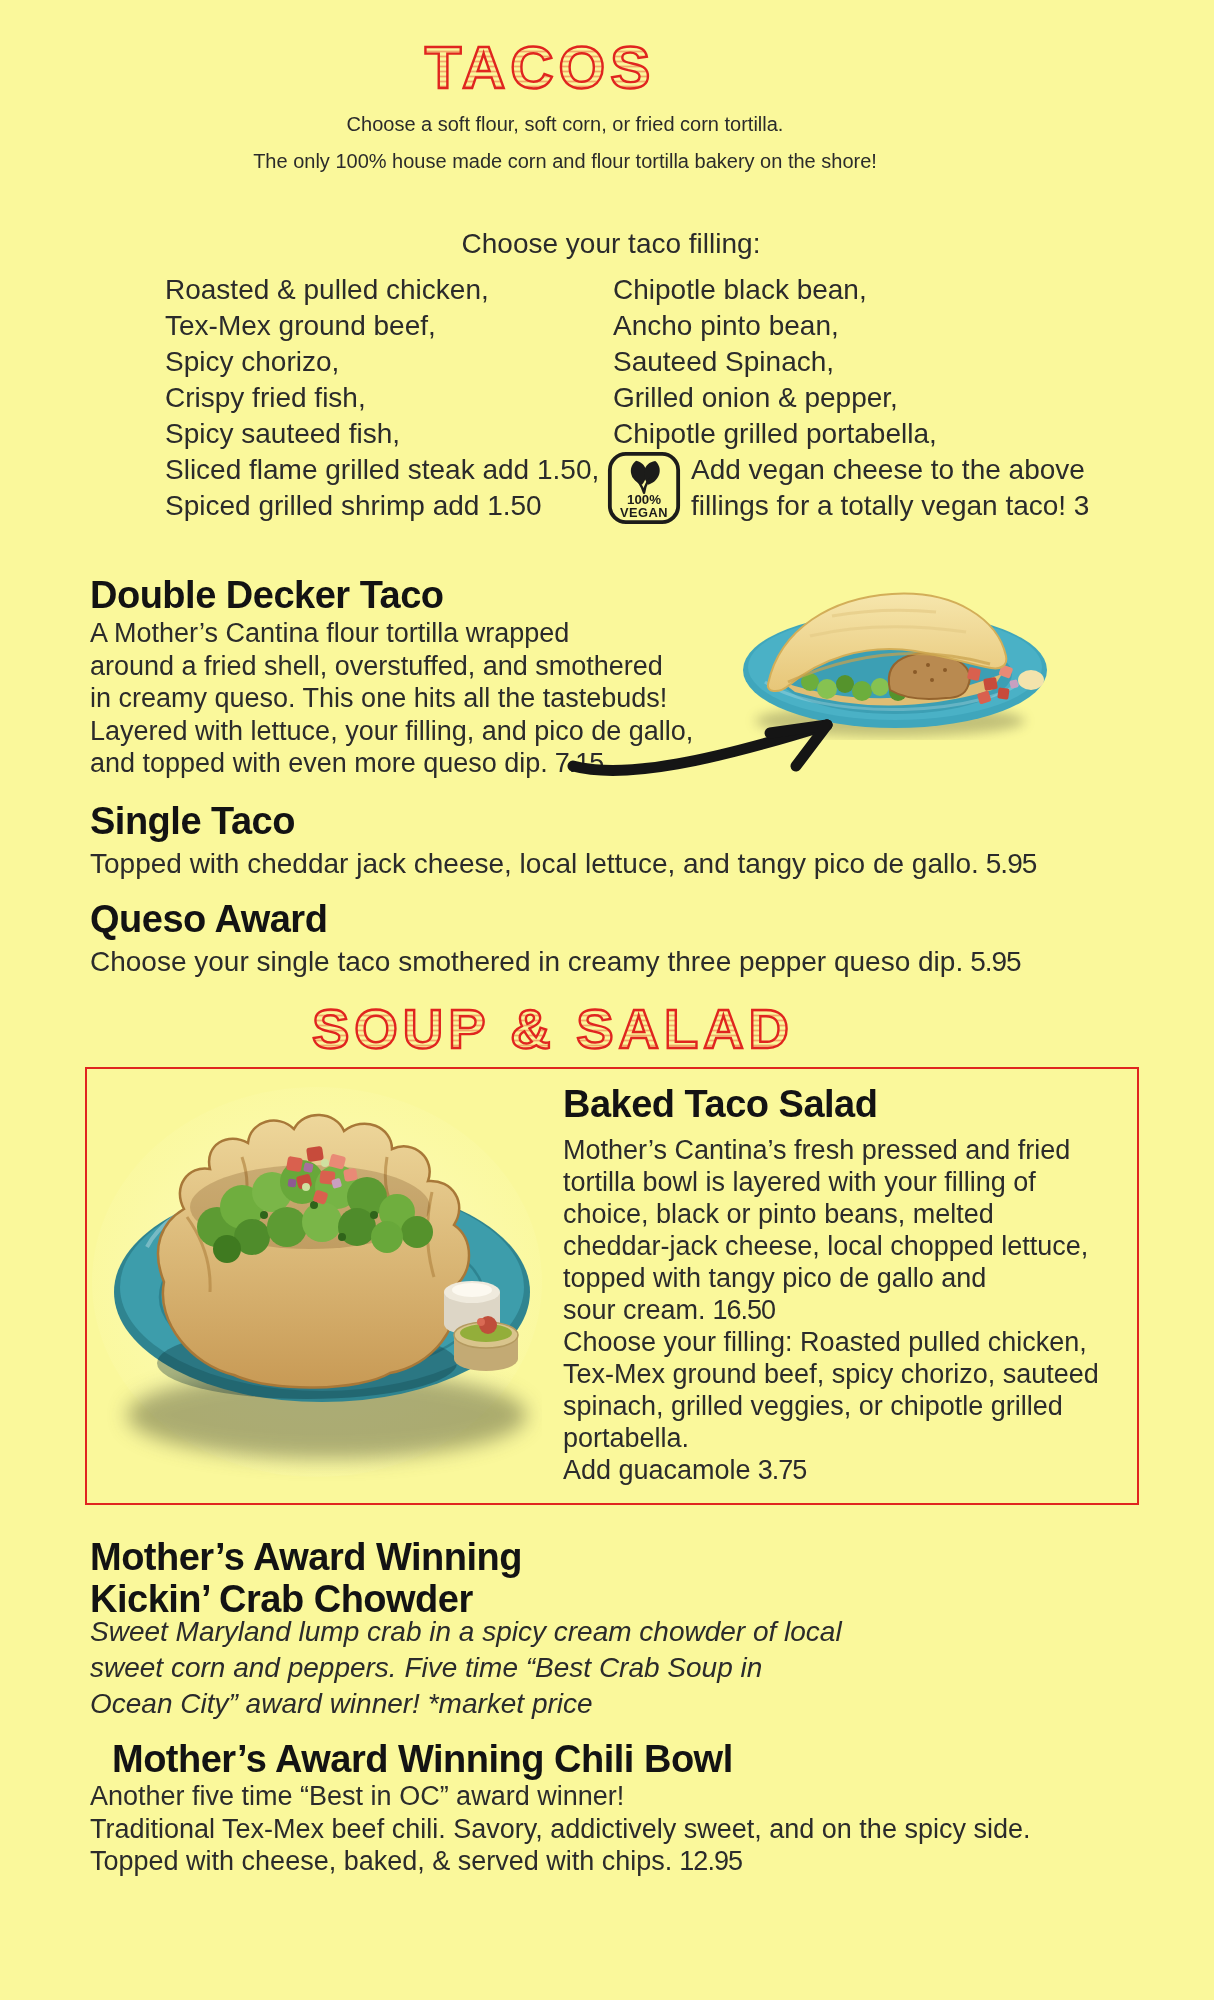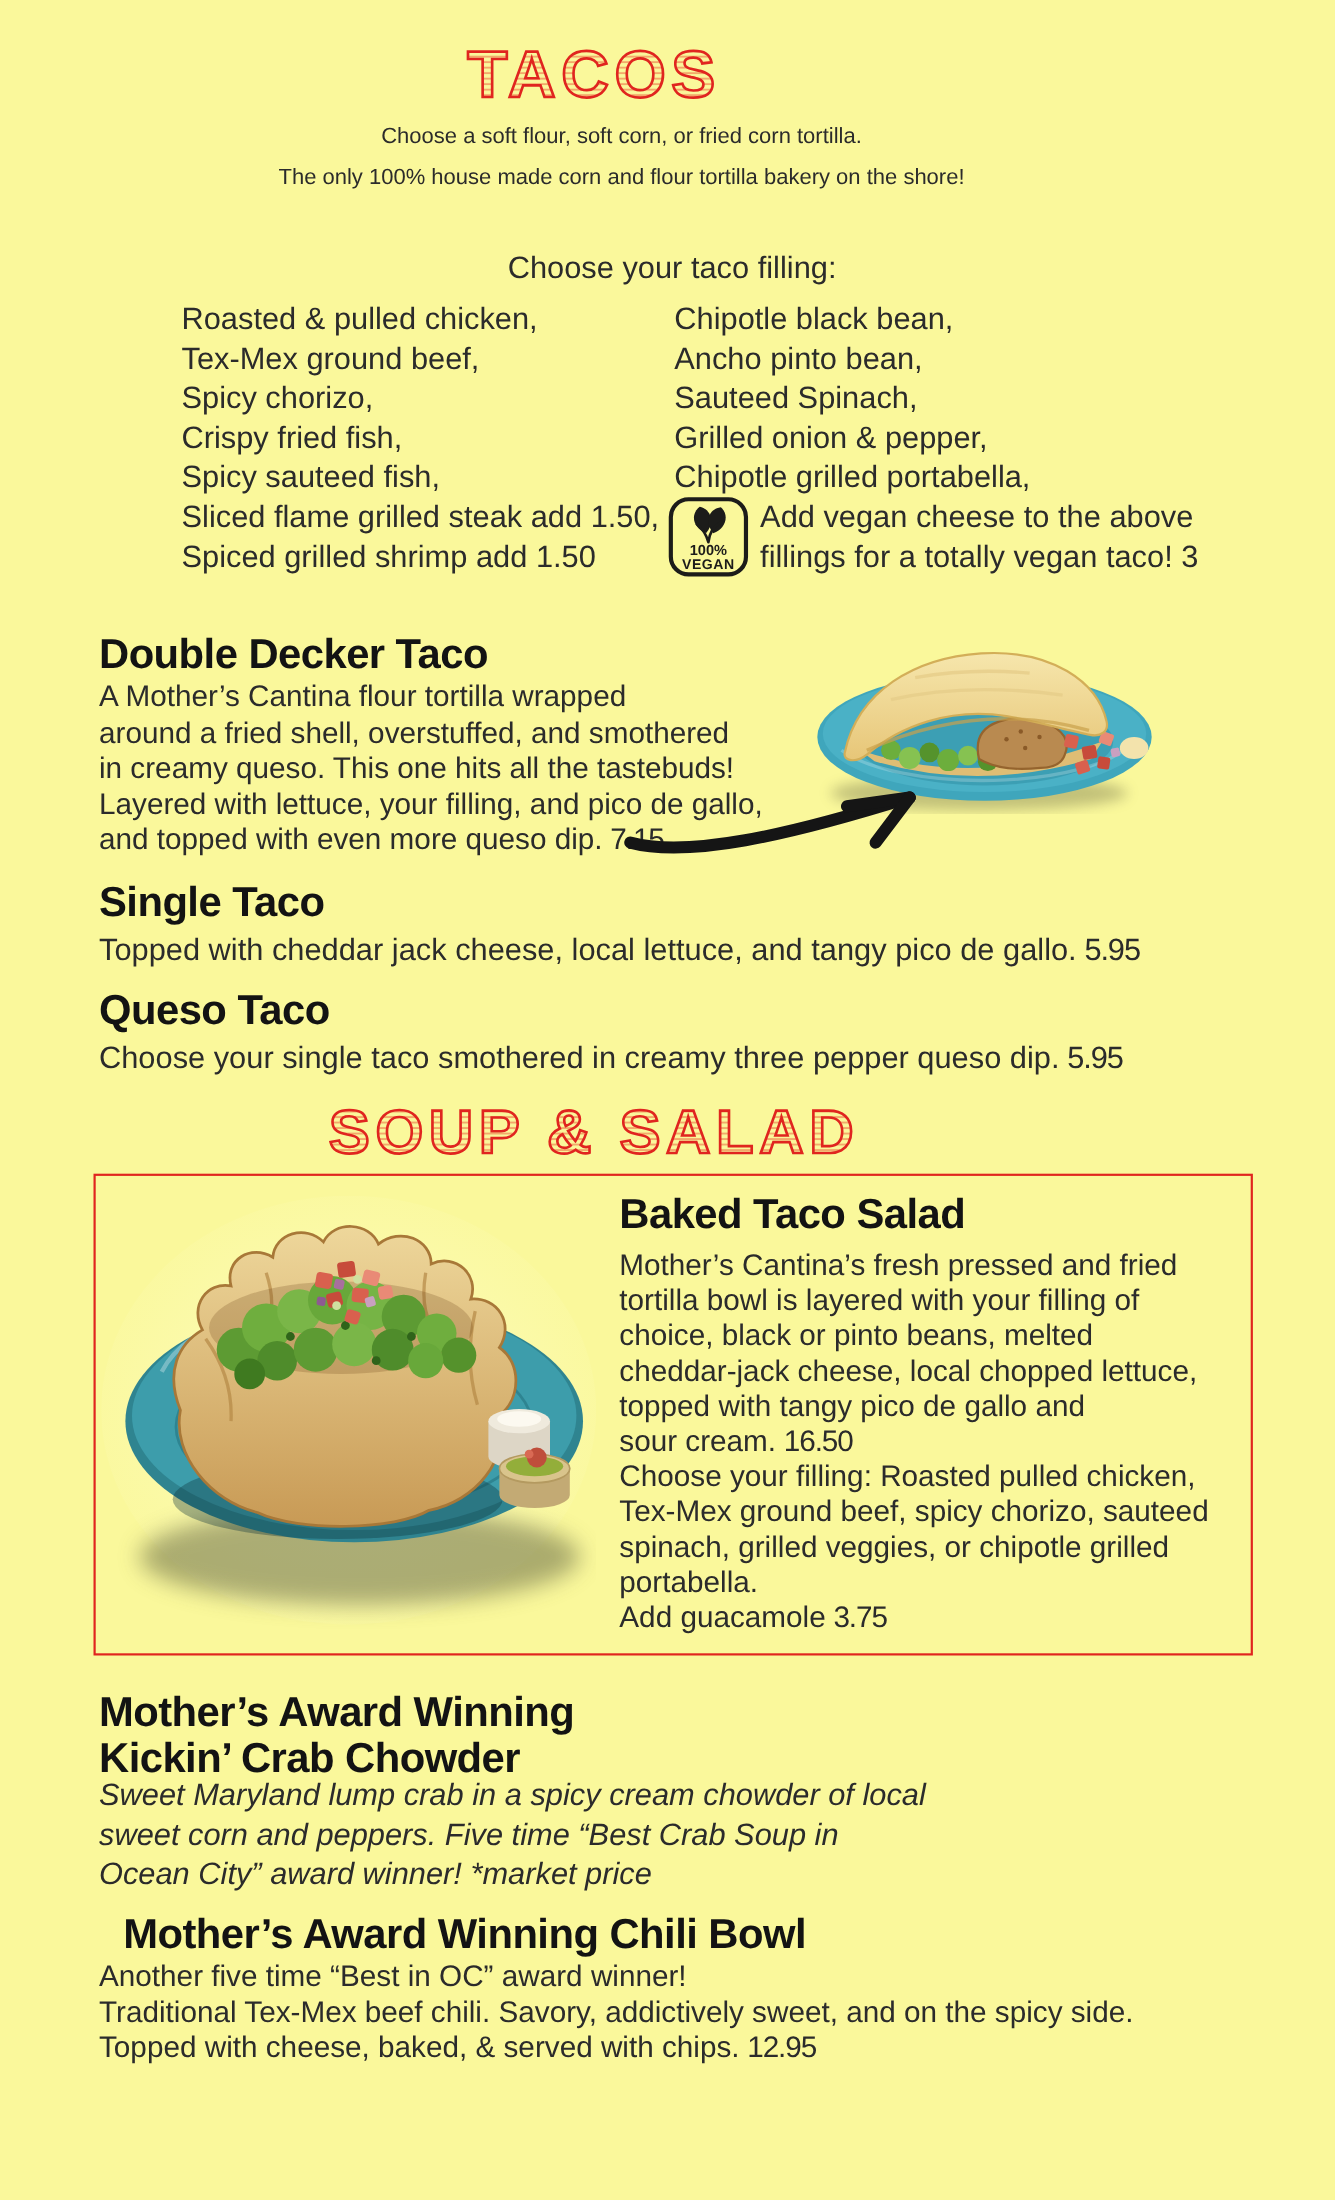--- a/index.html
+++ b/index.html
@@ -155,26 +155,26 @@
     <path d="M8,66 C60,80 150,60 262,25" stroke="#151515" stroke-width="11" fill="none" stroke-linecap="round"></path>
     <path d="M262,25 L205,33" stroke="#151515" stroke-width="11" fill="none" stroke-linecap="round"></path>
     <path d="M262,25 L231,66" stroke="#151515" stroke-width="11" fill="none" stroke-linecap="round"></path>
   </svg>
 
   <div class="h1menu" style="top:800px;left:90px;">Single Taco</div>
   <div class="body-txt lh36" style="top:846px;left:90px;">
     <div class="line"><span>Topped with cheddar jack cheese, local lettuce, and tangy pico de gallo.</span><span class="price">5.95</span></div>
   </div>
 
-  <div class="h1menu" style="top:898px;left:90px;">Queso Taco</div>
+  <div class="h1menu" style="top:898px;left:90px;">Queso Award</div>
   <div class="body-txt lh36" style="top:944px;left:90px;">
     <div class="line"><span>Choose your single taco smothered in creamy three pepper queso dip.</span><span class="price">5.95</span></div>
   </div>
 
-  <div class="center-wrap" style="top:988px;">
+  <div class="center-wrap" style="top:988px;padding-left:13px;">
     <svg width="700" height="80" viewBox="0 0 700 80">
       <text x="350" y="60" text-anchor="middle" class="outline-text" style="font-size:56px">SOUP &amp; SALAD</text>
     </svg>
   </div>
 
   <div class="salad-box" style="top:1067px;left:85px;width:1050px;height:434px;">
 
     <svg class="abs" style="left:5px;top:18px;" width="450" height="398" viewBox="0 0 450 398">
       <defs>
         <filter id="blur2" x="-50%" y="-50%" width="200%" height="200%">

